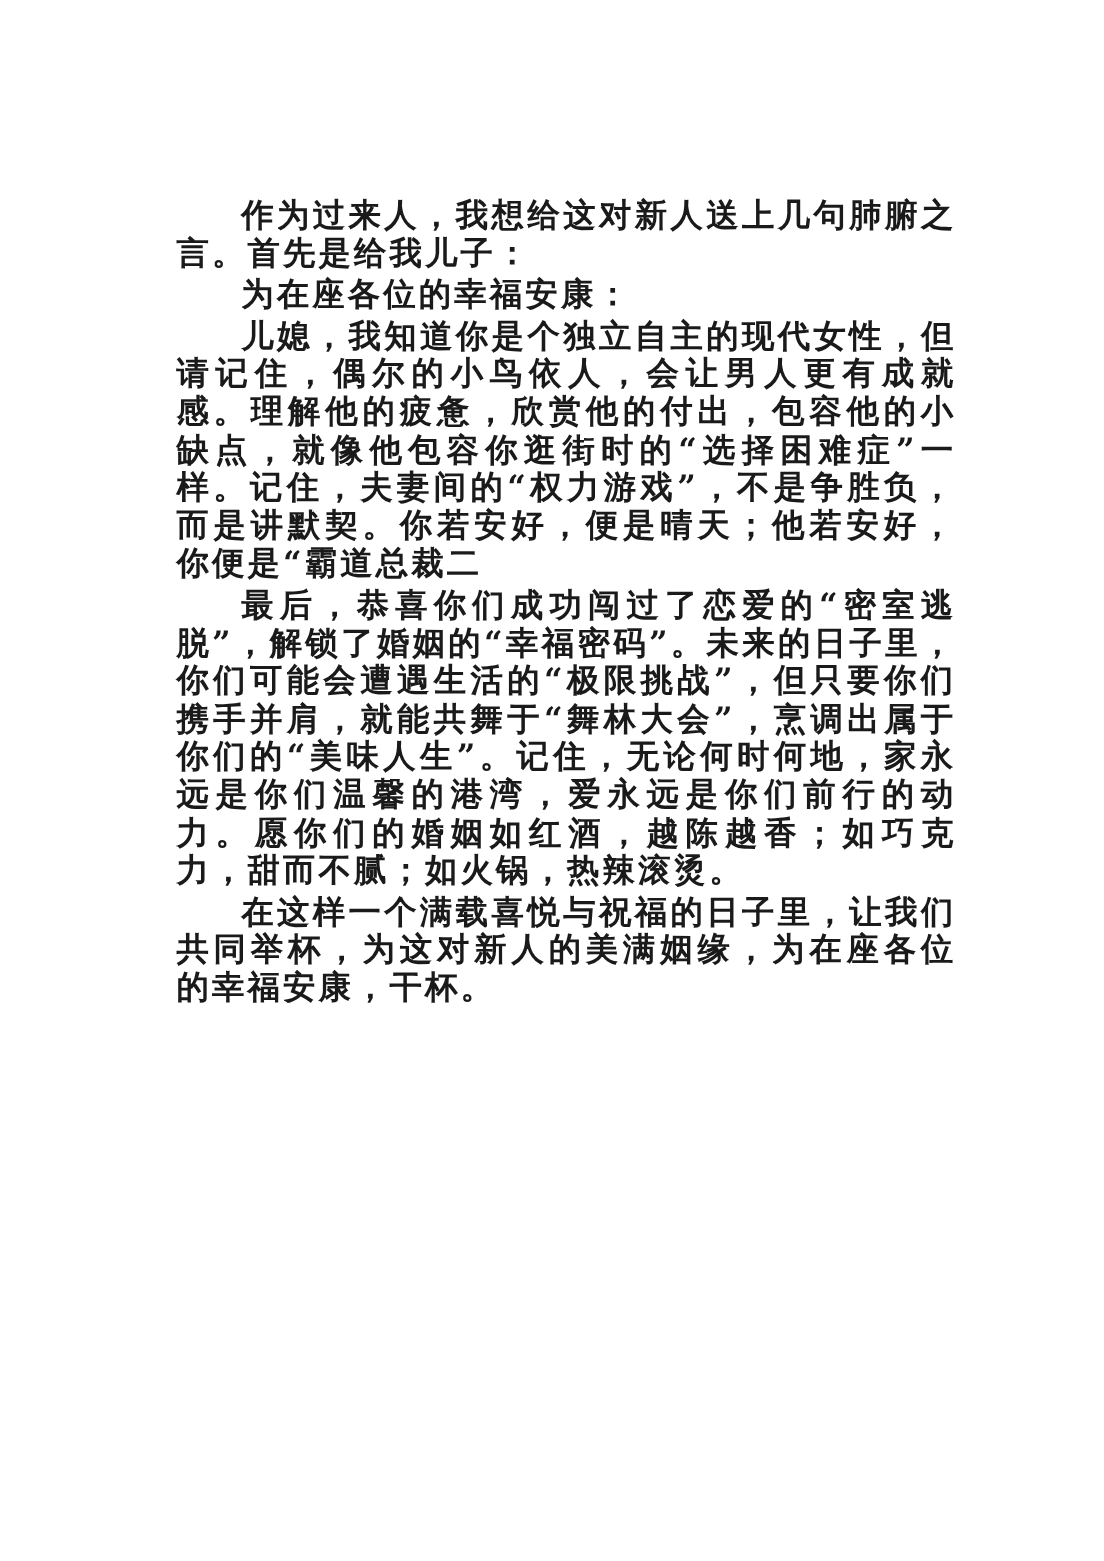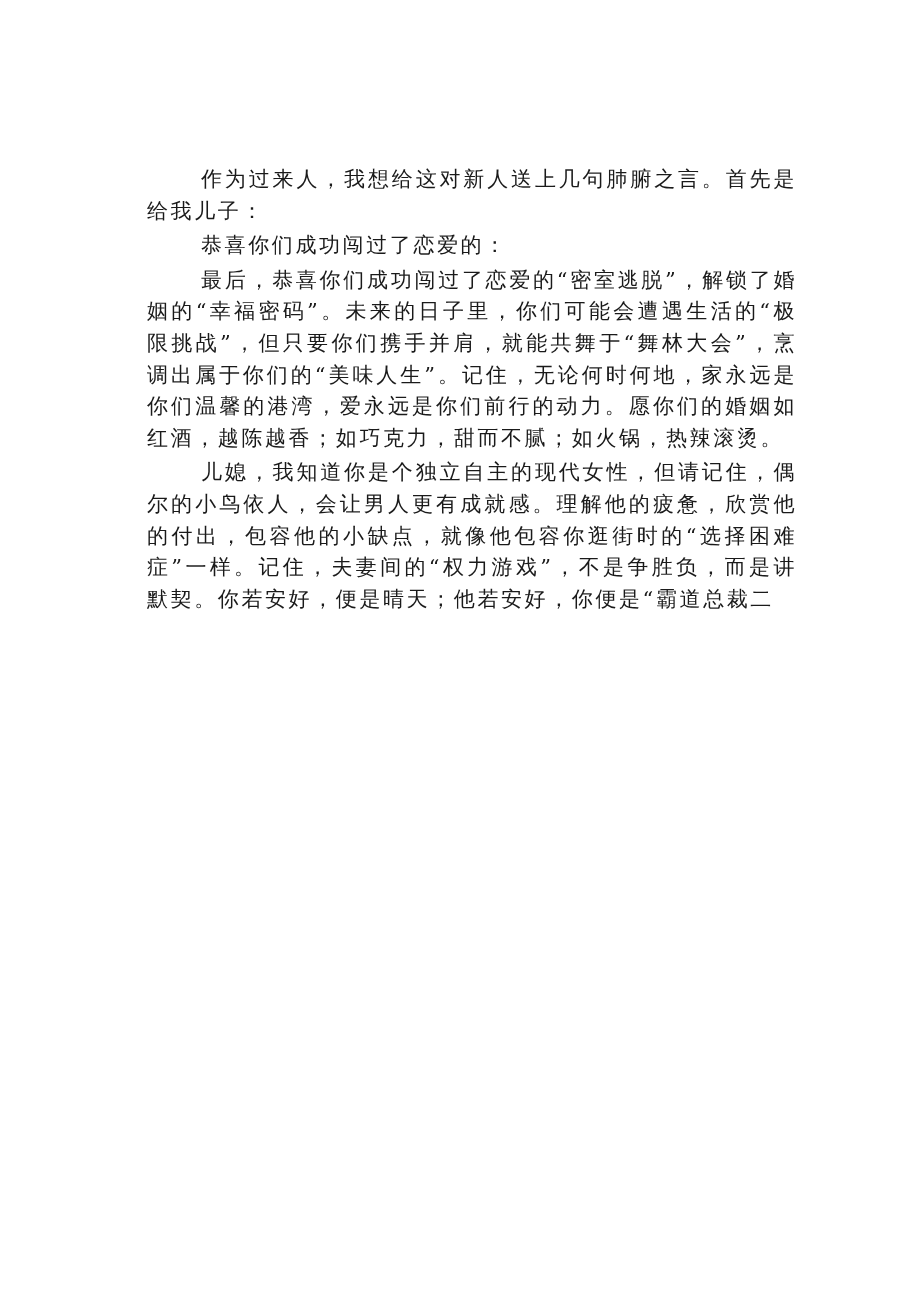--- a/index.html
+++ b/index.html
@@ -12,35 +12,37 @@
       height: 1301px;
       position: relative;
       overflow: hidden;
     }
     .page {
       position: absolute;
       left: 147px;
       top: 164px;
       width: 650px;
       font-family: "DejaVu Serif", "Liberation Serif", serif;
-      font-size: 21px;
+      font-size: 27px;
       color: #1a1a1a;
       letter-spacing: 2.6px;
+      font-weight: bold;
     }
     .para {
       margin: 0;
       text-indent: 54px;
       line-height: 31.6px;
       text-align: justify;
       text-justify: inter-character;
       word-break: break-all;
       margin-bottom: 3px;
     }
   </style>
 </head>
 <body>
 
 <div class="page">
   <p class="para">作为过来人，我想给这对新人送上几句肺腑之言。首先是给我儿子：</p>
-  <p class="para">恭喜你们成功闯过了恋爱的：</p>
+  <p class="para">为在座各位的幸福安康：</p>
+  <p class="para">儿媳，我知道你是个独立自主的现代女性，但请记住，偶尔的小鸟依人，会让男人更有成就感。理解他的疲惫，欣赏他的付出，包容他的小缺点，就像他包容你逛街时的“选择困难症”一样。记住，夫妻间的“权力游戏”，不是争胜负，而是讲默契。你若安好，便是晴天；他若安好，你便是“霸道总裁二</p>
   <p class="para">最后，恭喜你们成功闯过了恋爱的“密室逃脱”，解锁了婚姻的“幸福密码”。未来的日子里，你们可能会遭遇生活的“极限挑战”，但只要你们携手并肩，就能共舞于“舞林大会”，烹调出属于你们的“美味人生”。记住，无论何时何地，家永远是你们温馨的港湾，爱永远是你们前行的动力。愿你们的婚姻如红酒，越陈越香；如巧克力，甜而不腻；如火锅，热辣滚烫。</p>
-  <p class="para">儿媳，我知道你是个独立自主的现代女性，但请记住，偶尔的小鸟依人，会让男人更有成就感。理解他的疲惫，欣赏他的付出，包容他的小缺点，就像他包容你逛街时的“选择困难症”一样。记住，夫妻间的“权力游戏”，不是争胜负，而是讲默契。你若安好，便是晴天；他若安好，你便是“霸道总裁二</p>
+  <p class="para">在这样一个满载喜悦与祝福的日子里，让我们共同举杯，为这对新人的美满姻缘，为在座各位的幸福安康，干杯。</p>
 </div>
 
 </body></html>

